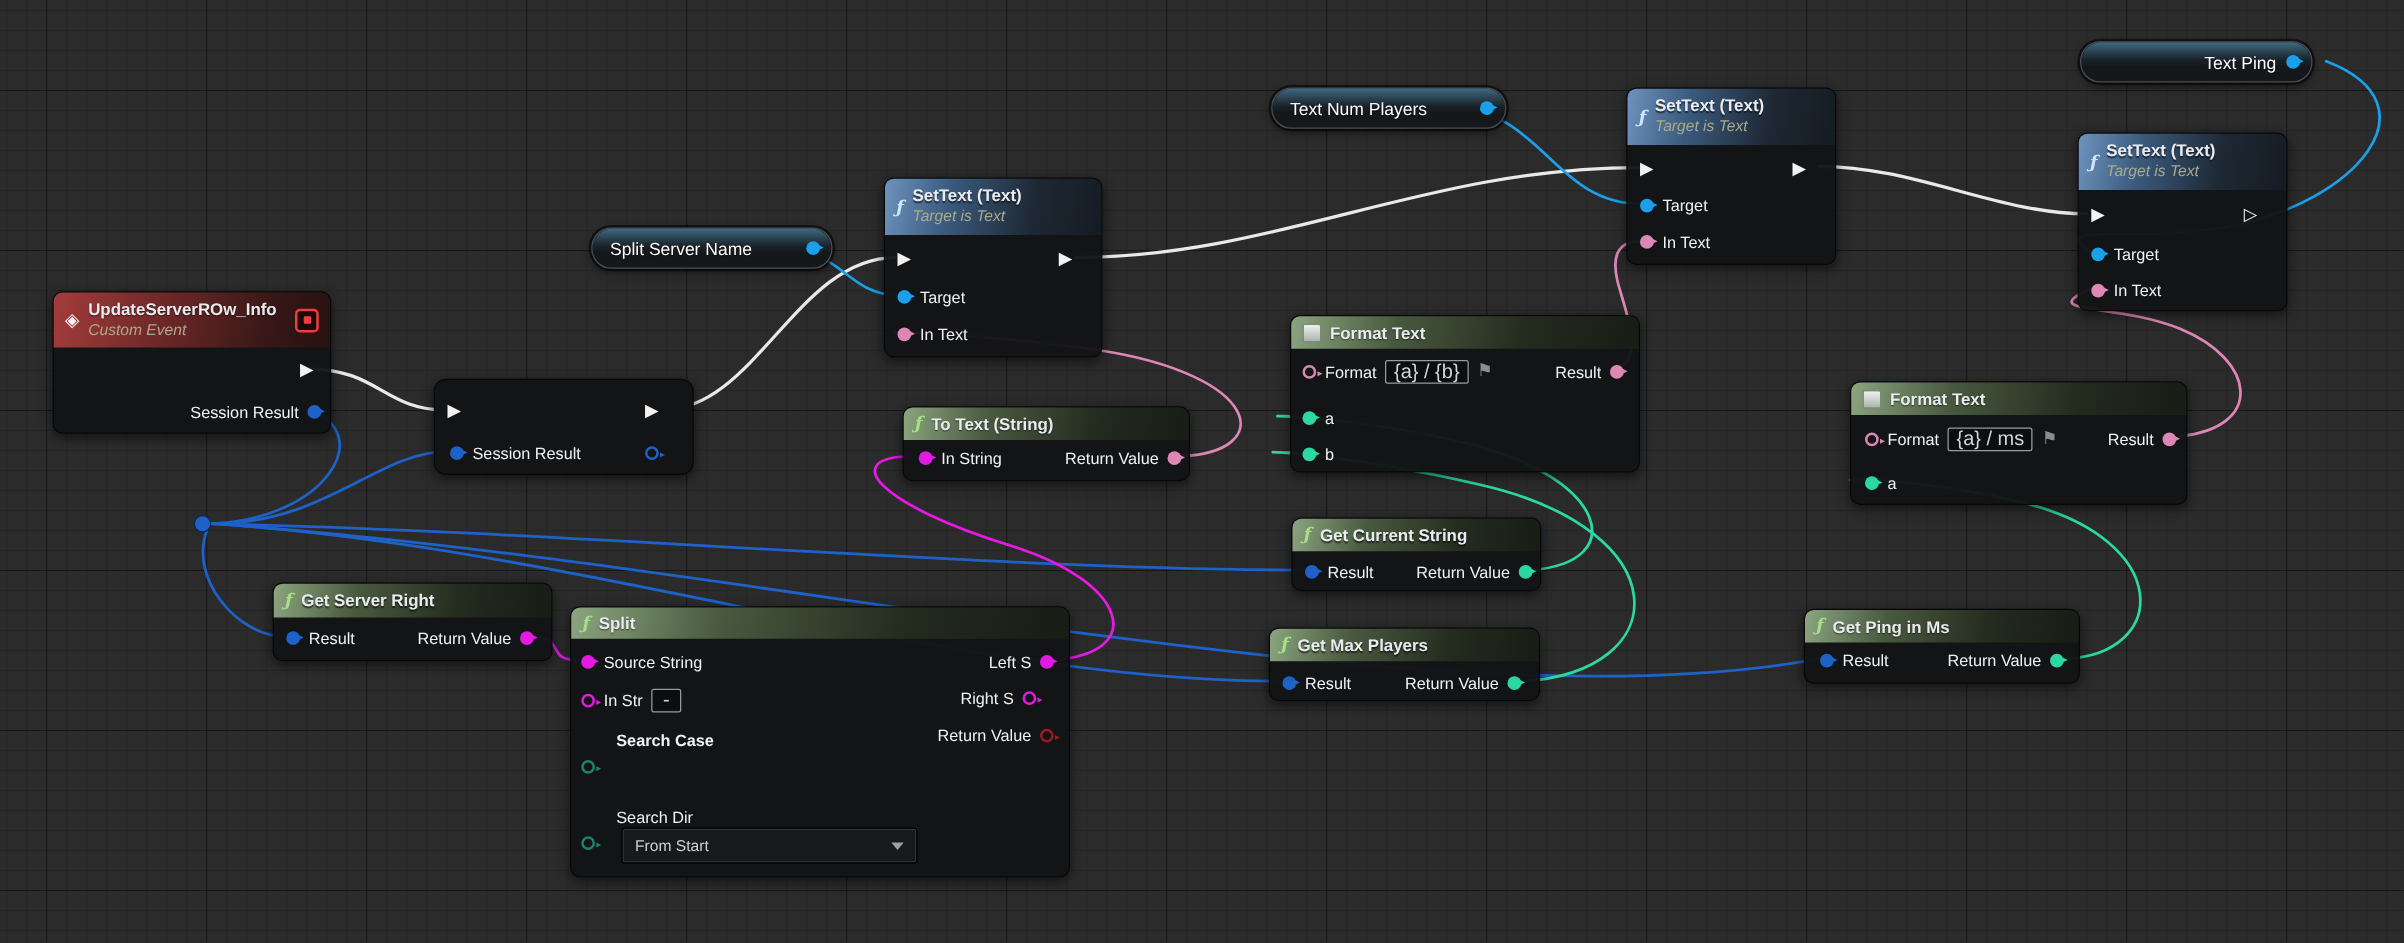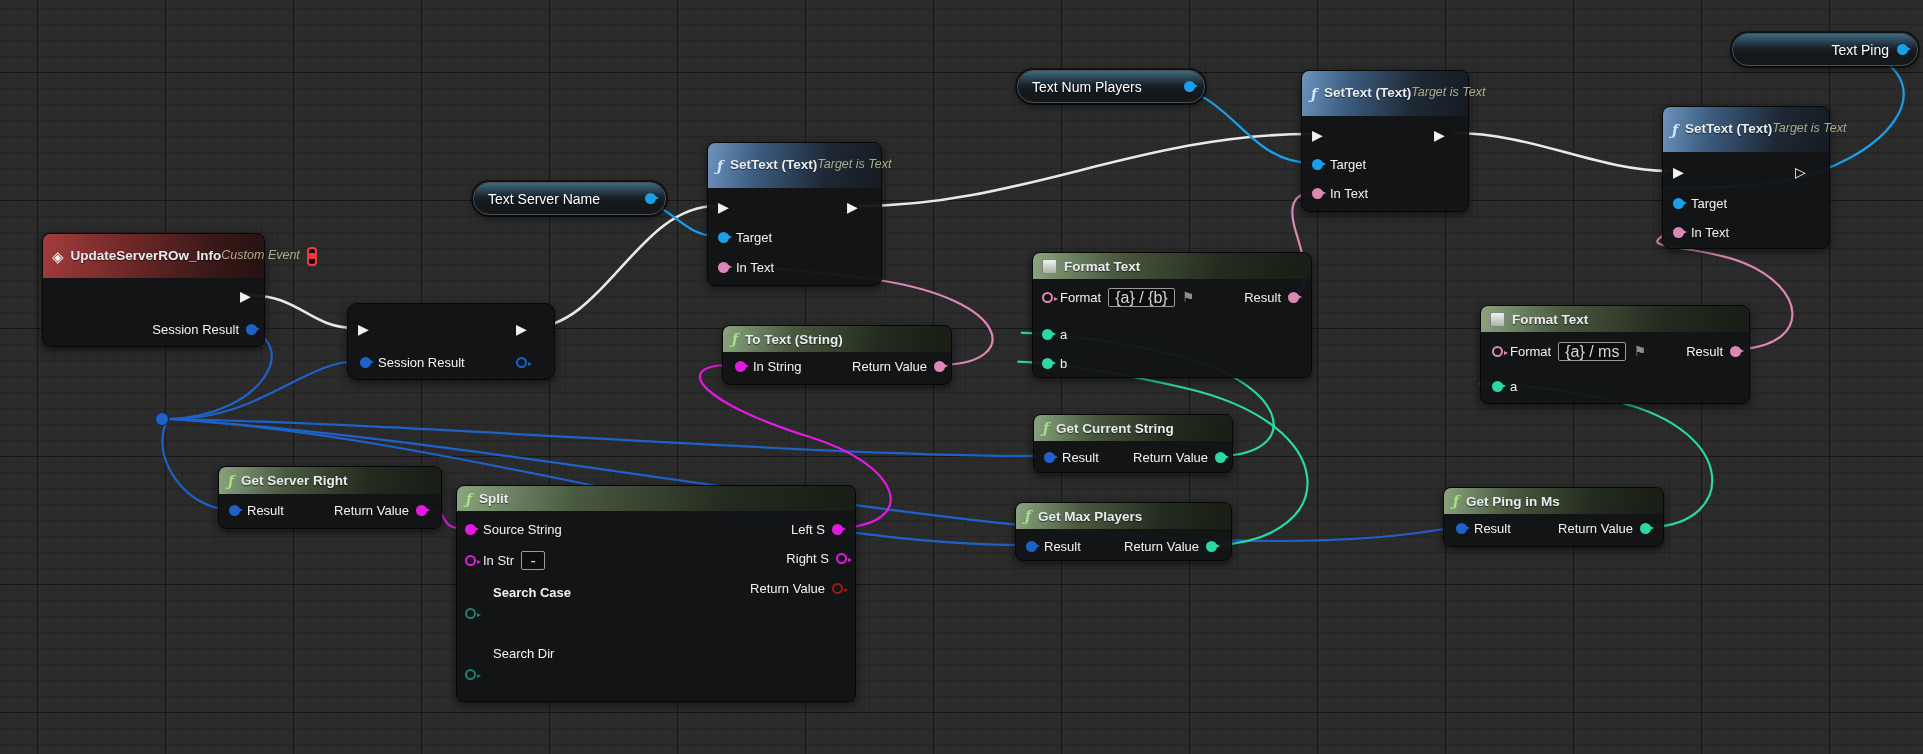--- a/index.html
+++ b/index.html
@@ -20,21 +20,21 @@
   .w-exec{stroke:#e9e9e9;stroke-width:2.6;}
   .w-st{stroke:#1e62c8;stroke-width:2.2;}
   .w-ob{stroke:#1b9fe8;stroke-width:2.2;}
   .w-tx{stroke:#dd87b6;stroke-width:2.2;}
   .w-sr{stroke:#e21ae2;stroke-width:2.2;}
   .w-in{stroke:#2cd8a2;stroke-width:2.2;}
 
   .node{position:absolute;background:rgba(19,20,22,.96);border:1px solid #070707;
     border-radius:8px;box-shadow:0 3px 9px rgba(0,0,0,.55);color:#efefef;}
   .hdr{display:flex;align-items:center;gap:7px;padding:4px 9px;border-radius:7px 7px 0 0;}
-  .hdr .tcol{display:flex;flex-direction:row;line-height:1.25;}
+  .hdr .tcol{display:flex;flex-direction:column;line-height:1.25;}
   .t{font-weight:bold;font-size:13.5px;color:#e9ecef;text-shadow:0 1px 1px rgba(0,0,0,.6);white-space:nowrap;}
   .sub{font-style:italic;font-size:12.5px;color:#aaaa8a;white-space:nowrap;}
   .hdr-green{background:linear-gradient(100deg,#8ba57f 0%,#49593f 30%,#232a1e 68%,#181d15 100%);}
   .hdr-blue{background:linear-gradient(100deg,#6d93bd 0%,#3a5a7d 30%,#1e2834 68%,#151b22 100%);}
   .hdr-red{background:linear-gradient(100deg,#a43c3c 0%,#702828 38%,#371717 78%,#271111 100%);}
   .fico{font-family:"DejaVu Serif",serif;font-style:italic;font-weight:bold;font-size:14px;line-height:14px;}
   .fico-g{color:#a6e087;} .fico-b{color:#cfe6ff;}
   .evico{color:#f5f5f5;font-size:15px;line-height:15px;}
   .fmtico{width:13px;height:13px;border:1px solid #7d877d;background:linear-gradient(180deg,#eef2ee,#aab4aa);border-radius:2px;}
   .stopico{margin-left:auto;width:15px;height:15px;border:2px solid #ee3c40;border-radius:4px;
@@ -133,29 +133,29 @@
     <span class="pc c-st"></span>
       <span>Session Result</span>
   </div>
   <div class="pin" style="left:168px;top:50px;">
       <span class="pc h c-st"></span>
     </div>
 </div>
 
 <div class="pill" style="left:473px;top:182px;width:168px;">
   <span class="sheen"></span>
-  <span class="lbl">Text Server Name</span>
+  <span class="lbl">Split Server Name</span>
   <span class="pc c-ob"></span>
 </div>
 <div class="pill" style="left:1017px;top:70px;width:163px;">
   <span class="sheen"></span>
   <span class="lbl">Text Num Players</span>
   <span class="pc c-ob"></span>
 </div>
-<div class="pill" style="left:1732px;top:33px;width:147px;padding-left:28px;">
+<div class="pill" style="left:1664px;top:33px;width:147px;padding-left:28px;">
   <span class="sheen"></span>
   <span class="lbl" style="margin-left:auto;margin-right:8px;">Text Ping</span>
   <span class="pc c-ob" style="margin-left:0;"></span>
 </div>
 
 <div class="node" style="left:707px;top:142px;width:173px;height:142px;">
   <div class="hdr hdr-blue" style="height:37px;">
     <span class="fico fico-b">ƒ</span>
     <div class="tcol">
       <span class="t">SetText (Text)</span>
@@ -358,31 +358,35 @@
   </div>
   <div class="pin r" style="right:12px;top:35px;">
     <span class="pc c-sr"></span>
       <span>Left S</span>
   </div>
   <div class="pin" style="left:8px;top:66px;">
     <span class="pc h c-sr"></span>
       <span>In Str</span>
     <span class="ibox" style="min-width:10px;text-align:center;">-</span>
   </div>
-  <div class="pin r" style="right:8px;top:64px;justify-content:flex-end;">
+  <div class="pin r" style="right:26px;top:64px;justify-content:flex-end;">
     <span class="pc h c-sr"></span>
       <span>Right S</span>
   </div>
   <div class="pin r" style="right:12px;top:94px;">
     <span class="pc h c-bo"></span>
       <span>Return Value</span>
   </div>
   <div class="ddlabel" style="left:36px;top:99px;font-weight:bold;">Search Case</div>
   <div class="pin" style="left:8px;top:119px;">
       <span class="pc h c-en"></span>
     </div>
   <div class="ddlabel" style="left:36px;top:160px;">Search Dir</div>
   <div class="pin" style="left:8px;top:180px;">
       <span class="pc h c-en"></span>
     </div>
+  <div class="dd" style="left:40px;top:176px;">
+    <span>From Start</span>
+    <span class="chev"></span>
+  </div>
 </div>
 
 <div class="reroute" style="left:156px;top:413px;"></div>
 
 </body></html>

